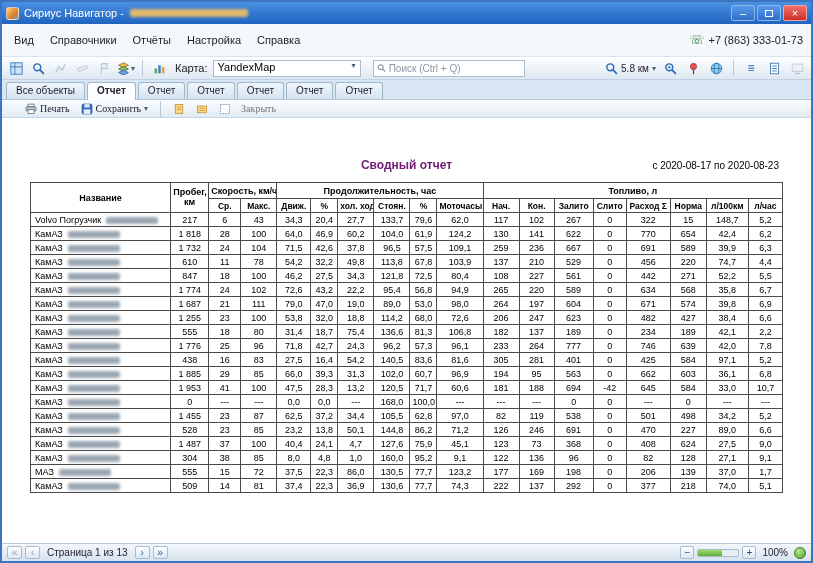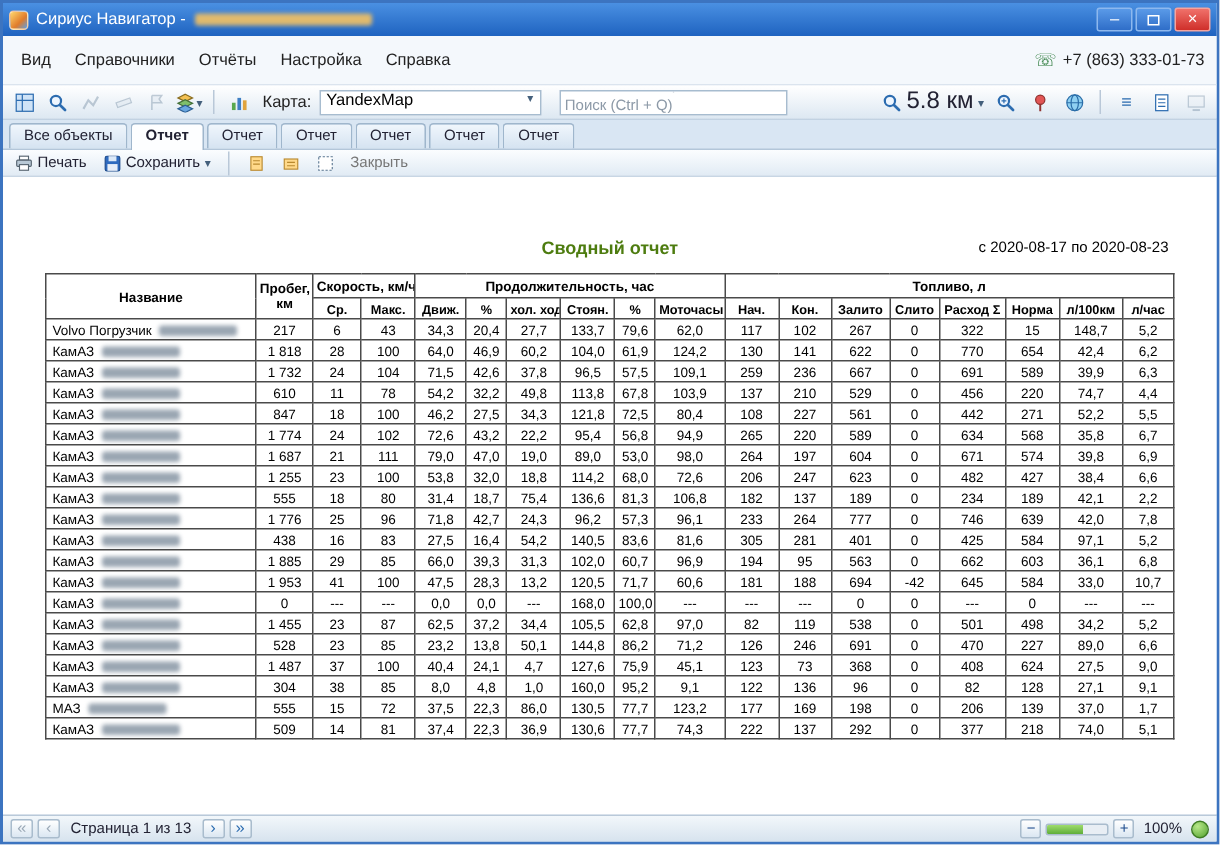--- a/index.html
+++ b/index.html
@@ -67,57 +67,57 @@
   .chev { font-size: 8px; color: #44607c; }
   .tsep { width: 1px; height: 16px; background: #b9c8d8; margin: 0 4px; flex: none; }
   .map-label { margin: 0 3px 0 4px; color: #222; }
   .map-select {
     width: 148px; height: 17px; background: #fff;
     border: 1px solid #a7bccf; display: flex; align-items: flex-start; padding: 0 4px; gap: 4px;
   }
   .map-select .val { flex: 1; }
   .search-box {
     width: 152px; height: 17px; background: #fff; border: 1px solid #a7bccf;
-    display: flex; align-items: center; padding: 0 3px; margin-left: 10px; gap: 3px; flex-direction: column;
+    display: flex; align-items: center; padding: 0 3px; margin-left: 10px; gap: 3px;
   }
   .search-box input {
     border: none; outline: none; width: 100%; font-size: 10px;
     font-family: "Liberation Sans", sans-serif; color: #333;
   }
   .search-box input::placeholder { color: #8c99a7; }
   .toolbar-right { margin-left: auto; display: flex; align-items: center; gap: 3px; }
-  .scale-text { font-size: 16px; color: #223; margin: 16px 2px; white-space: nowrap; }
+  .scale-text { font-size: 10px; color: #223; margin: 16px 2px; white-space: nowrap; }
   .glyph-blue { color: #2c6cb0; font-size: 12px; line-height: 1; }
   
   .tabbar {
     height: 20px; flex: none; background: #d9e6f3;
     border-bottom: 1px solid #b3c6d9;
     display: flex; align-items: flex-end; padding: 2px 4px 0; gap: 2px;
   }
   .tab {
     font-size: 10px; padding: 2px 9px 3px; color: #223;
     background: linear-gradient(#f0f6fc, #d5e3f1);
     border: 1px solid #9fb6cc; border-bottom: none;
     border-radius: 3px 3px 0 0; white-space: nowrap; margin-top: 44px;
   }
   .tab.active { background: #fdfeff; font-weight: bold; position: relative; top: 1px; padding-bottom: 4px; }
   
   .rtoolbar {
     height: 18px; flex: none;
     background: linear-gradient(#fbfdff, #e1ebf4);
     border-bottom: 1px solid #c8d6e4;
-    display: flex; align-items: center; gap: 5px; padding: 0 5px; font-size: 10px; color: #223;
+    display: flex; align-items: center; gap: 5px; padding: 0 20px; font-size: 10px; color: #223; font-family: Liberation Serif, serif;
   }
   .rbtn { display: flex; align-items: center; gap: 3px; padding: 1px 3px; border-radius: 2px; }
   .rbtn .ic { width: 12px; height: 12px; }
   .close-label { color: #777; margin-left: 2px; }
   
   .content { flex: 1; background: #fff; padding: 4px 28px 0; overflow: hidden; }
   .report-header { position: relative; margin-top: 36px; height: 16px; }
-  .report-title { text-align: center; font-weight: bold; font-size: 12px; color: #4d7c0f; }
+  .report-title { text-align: center; font-weight: bold; font-size: 12px; color: #701a75; }
   .report-period { position: absolute; right: 4px; top: 2px; font-size: 10px; color: #000; }
   table.report-table { border-collapse: collapse; width: 100%; table-layout: fixed; margin-top: 8px; }
   .report-table th, .report-table td {
     border: 1px solid #4a4a4a; font-size: 9px; padding: 1px 2px;
     text-align: center; color: #000; overflow: hidden;
   }
   .report-table th { font-weight: bold; white-space: nowrap; }
   .report-table th.wrap { white-space: normal; line-height: 1.1; }
   .report-table tr.sub th { font-size: 8.5px; height: 14px; }
   .report-table thead tr:first-child th { height: 16px; }

